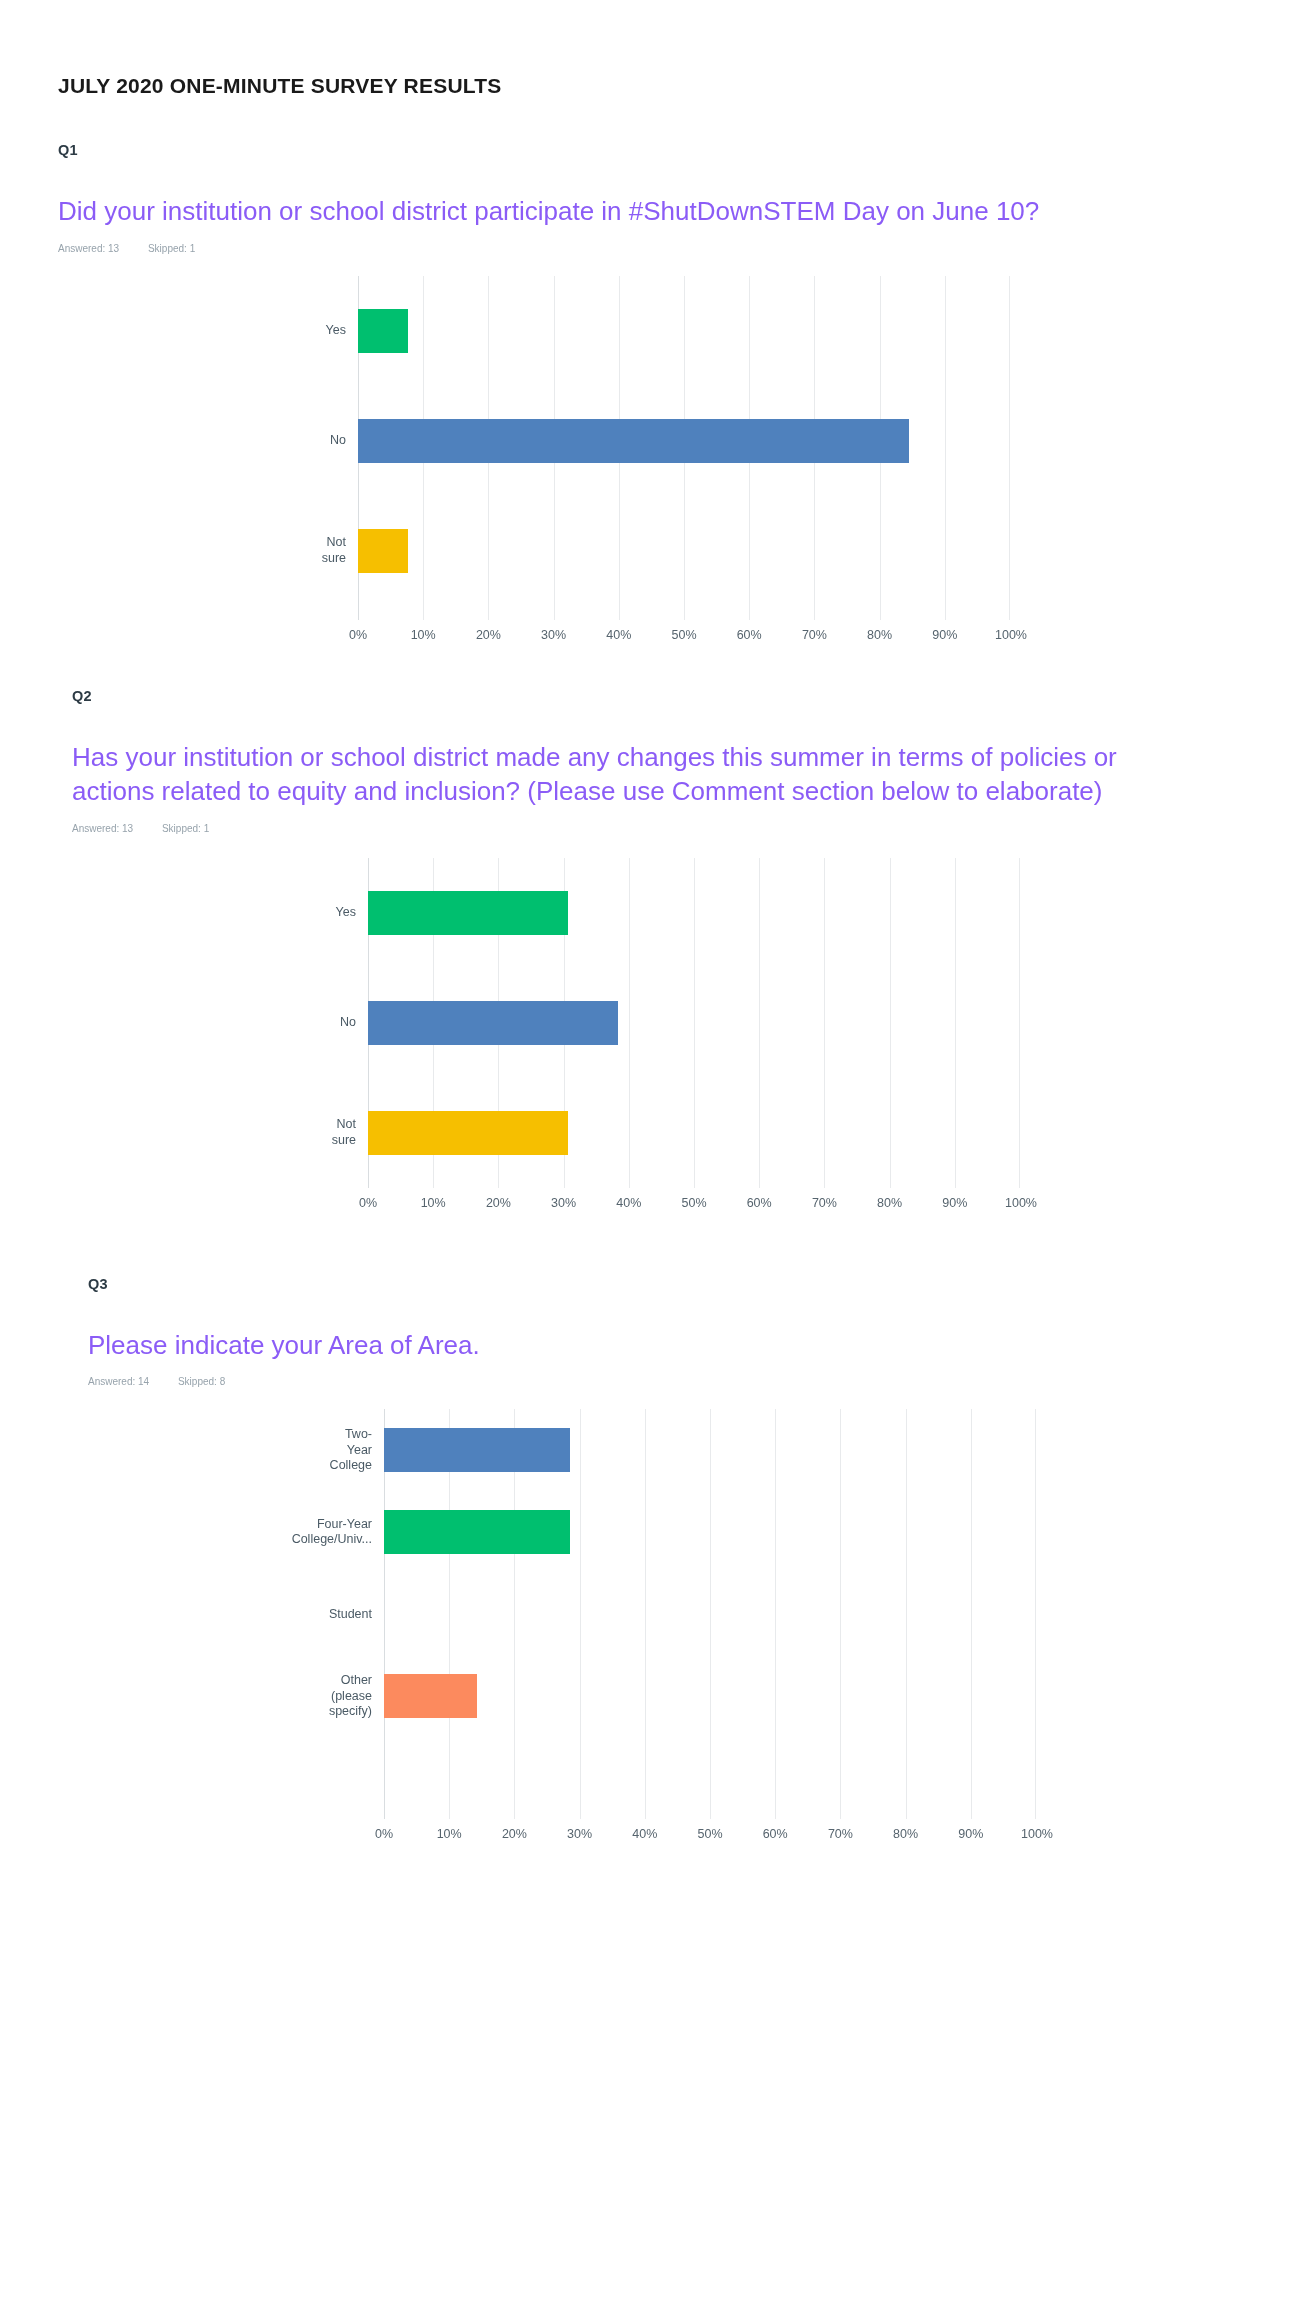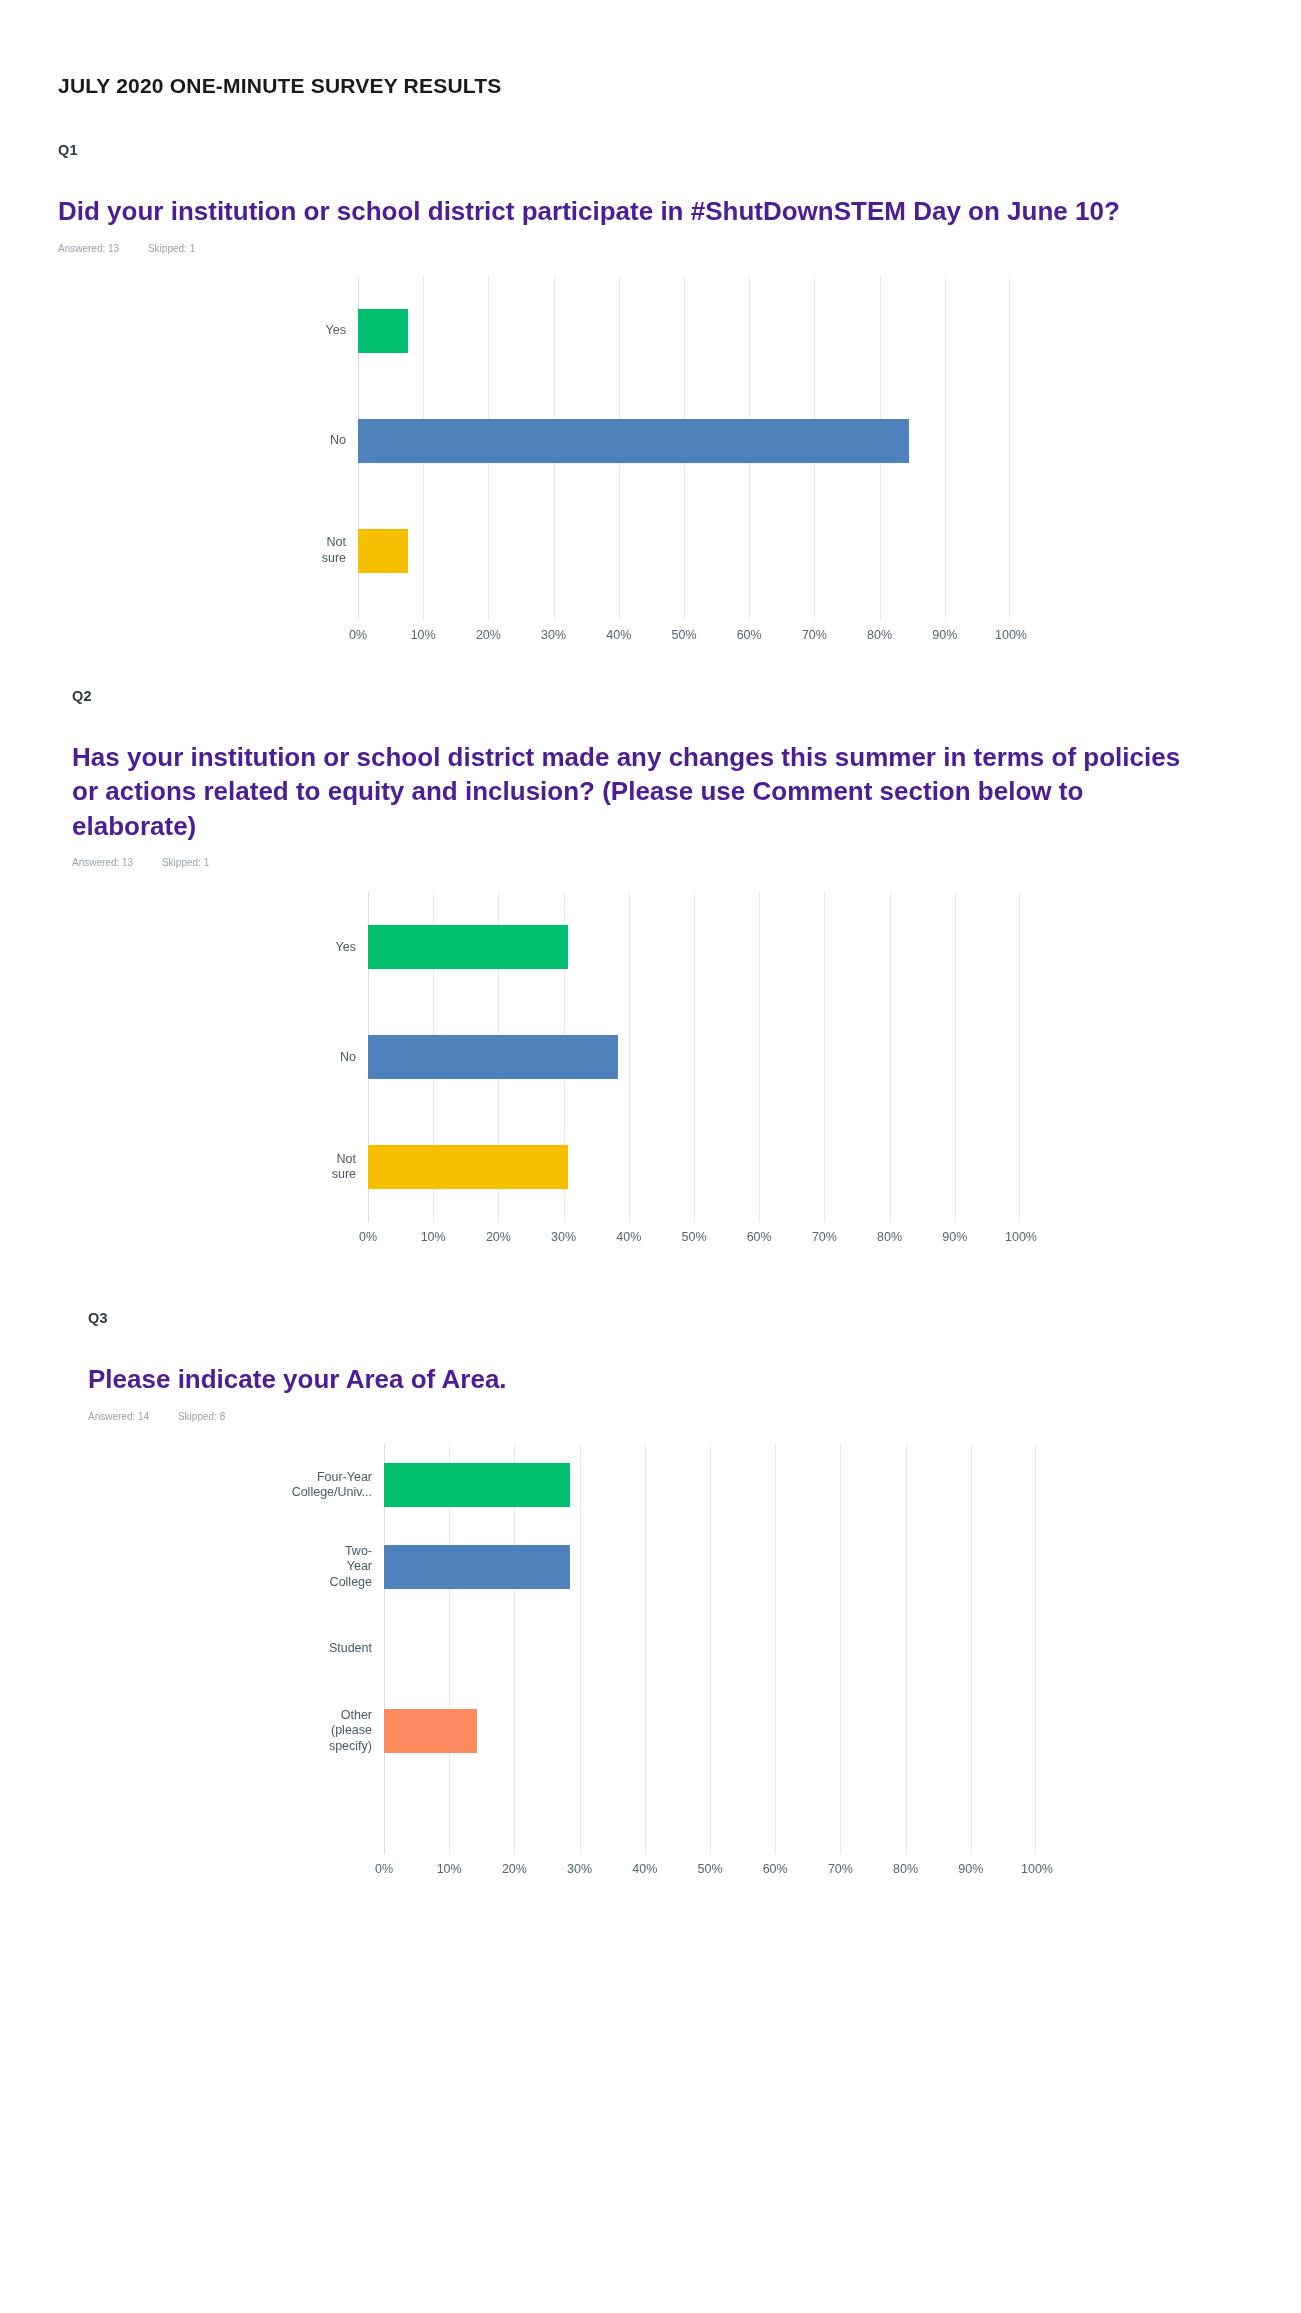--- a/index.html
+++ b/index.html
@@ -32,23 +32,23 @@
     position: relative;
   }
   .q-label {
     font-size: 14.5px;
     font-weight: bold;
     color: #2d3b45;
     letter-spacing: 0.2px;
   }
   .q-text {
     font-size: 26px;
-    font-weight: 700;
+    font-weight: 400;
     line-height: 1.33;
-    color: #4c1d95;
+    color: #8b5cf6;
     max-width: 1160px;
   }
   .q-meta {
     font-size: 10px;
     color: #97a3ac;
     margin-top: 14px;
   }
   .q-meta span {
     margin-right: 26px;
   }
@@ -229,28 +229,28 @@
         <div class="gridline" style="left:195.6px;"></div>
         <div class="gridline" style="left:260.8px;"></div>
         <div class="gridline" style="left:326px;"></div>
         <div class="gridline" style="left:391.2px;"></div>
         <div class="gridline" style="left:456.4px;"></div>
         <div class="gridline" style="left:521.6px;"></div>
         <div class="gridline" style="left:586.8px;"></div>
         <div class="gridline" style="left:651px;"></div>
 
         <div class="cat-row" style="height:82px;">
+          <div class="cat-label">Two-Year
+College</div>
+          <div class="bar" style="width:186px; height:44px; background:#4f81bd;"></div>
+        </div>
+        <div class="cat-row" style="height:82px;">
           <div class="cat-label">Four-Year
 College/Univ...</div>
           <div class="bar" style="width:186px; height:44px; background:#00bf6f;"></div>
-        </div>
-        <div class="cat-row" style="height:82px;">
-          <div class="cat-label">Two-Year
-College</div>
-          <div class="bar" style="width:186px; height:44px; background:#4f81bd;"></div>
         </div>
         <div class="cat-row" style="height:82px;">
           <div class="cat-label">Student</div>
           <div class="bar" style="width:0px; height:44px; background:#8064a2;"></div>
         </div>
         <div class="cat-row" style="height:82px;">
           <div class="cat-label">Other (please
 specify)</div>
           <div class="bar" style="width:93px; height:44px; background:#fc8a5e;"></div>
         </div>

